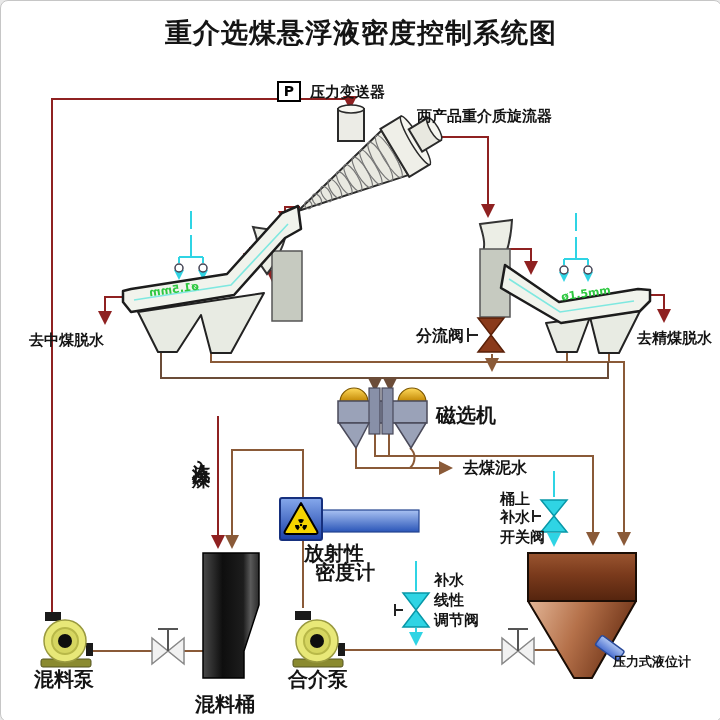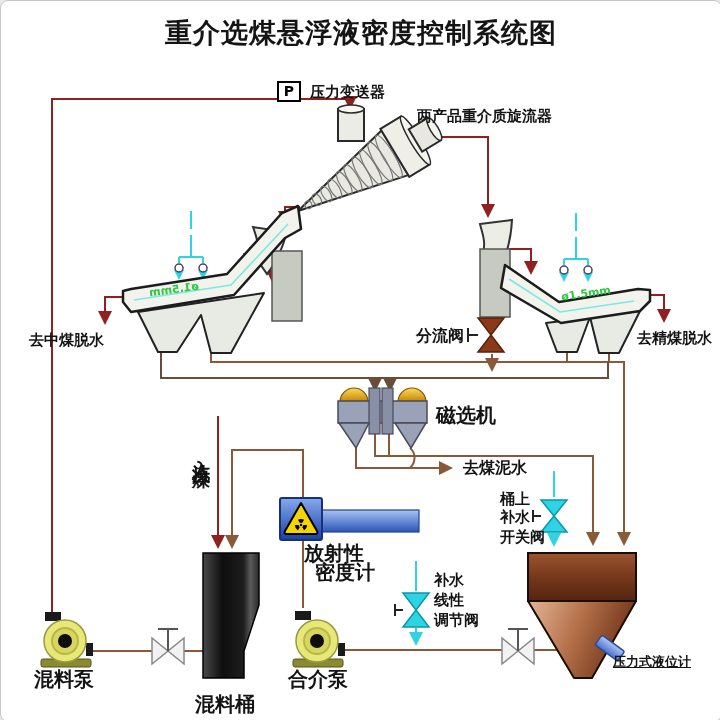--- a/index.html
+++ b/index.html
@@ -271,20 +271,20 @@
 <div class="lbl f17 stack" style="left:306px; top:563px;margin-left:8px;">密度计</div>
 
 <div class="lbl f15" style="left:499px; top:489px;">桶上</div>
 <div class="lbl f15" style="left:499px; top:507px;">补水</div>
 <div class="lbl f15" style="left:499px; top:527px;">开关阀</div>
 
 <div class="lbl f15" style="left:433px; top:570px;">补水</div>
 <div class="lbl f15" style="left:433px; top:590px;">线性</div>
 <div class="lbl f15" style="left:433px; top:610px;">调节阀</div>
 
-<div class="lbl f13" style="left:612px; top:652px;text-decoration:underline;">压力式液位计</div>
+<div class="lbl f13" style="left:612px; top:652px;">压力式液位计</div>
 
 <div class="lbl f17" style="left:33px; top:665px;">混料泵</div>
 <div class="lbl f17" style="left:194px; top:690px;">混料桶</div>
 <div class="lbl f17" style="left:287px; top:665px;">合介泵</div>
 <div class="lbl f17" style="left:552px; top:722px;">合介桶</div>
 
 </div>
 
 </body></html>

